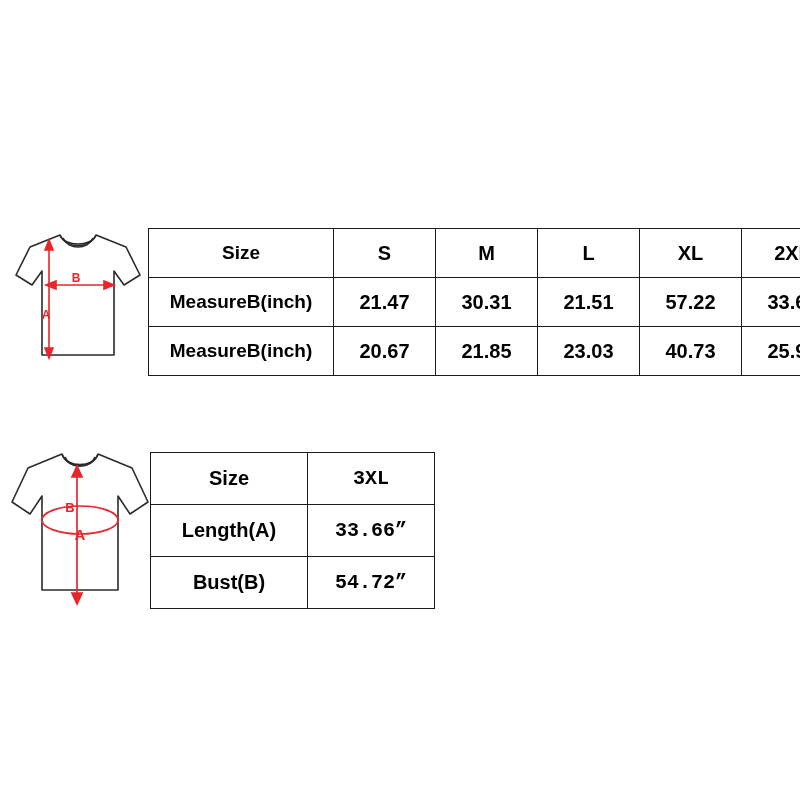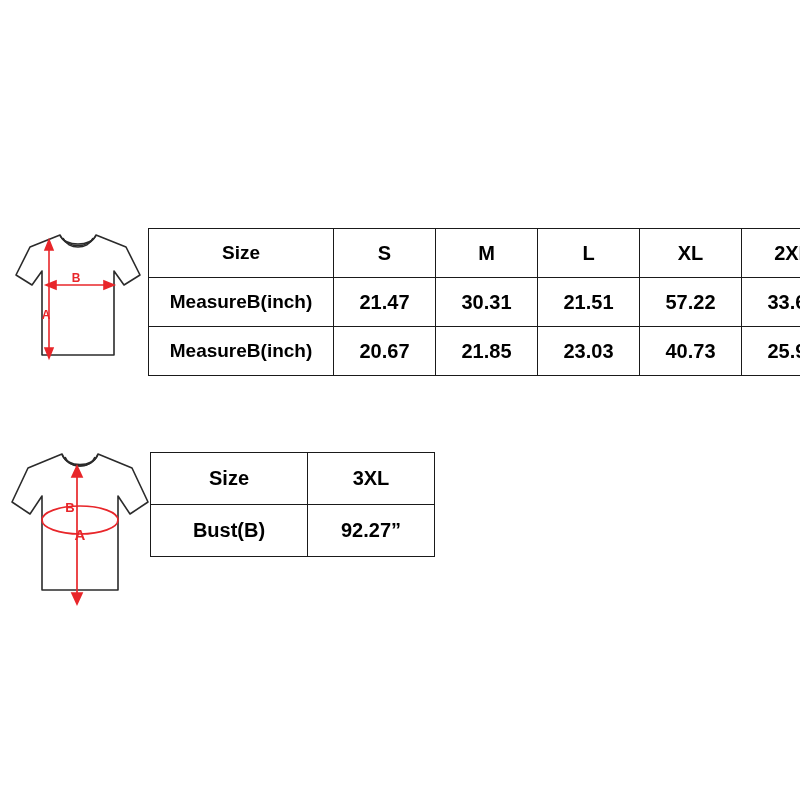--- a/index.html
+++ b/index.html
@@ -82,21 +82,21 @@
   #table-2 td, #table-2 th {
     border: 1px solid #1a1a1a;
     text-align: center;
     font-weight: bold;
     font-size: 20px;
     height: 51px;
     padding: 0 4px;
     white-space: nowrap;
   }
   #table-2 .rowhead { width: 148px; }
-  #table-2 .datacol { width: 118px; }
+  #table-2 .datacol { width: 118px; font-family: Liberation Mono, monospace; }
 
   svg { display: block; overflow: visible; }
 </style>
 </head>
 <body>
 
 <div id="block-1">
 
   <div id="shirt-1">
     <svg viewBox="0 0 140 150" width="140" height="150" aria-hidden="true">
@@ -180,18 +180,22 @@
 
   <table id="table-2">
     <thead>
       <tr>
         <th class="rowhead">Size</th>
         <th class="datacol">3XL</th>
       </tr>
     </thead>
     <tbody>
       <tr>
+        <td class="rowhead">Length(A)</td>
+        <td class="datacol">33.66”</td>
+      </tr>
+      <tr>
         <td class="rowhead">Bust(B)</td>
-        <td class="datacol">92.27”</td>
+        <td class="datacol">54.72”</td>
       </tr>
     </tbody>
   </table>
 </div>
 
 </body></html>

